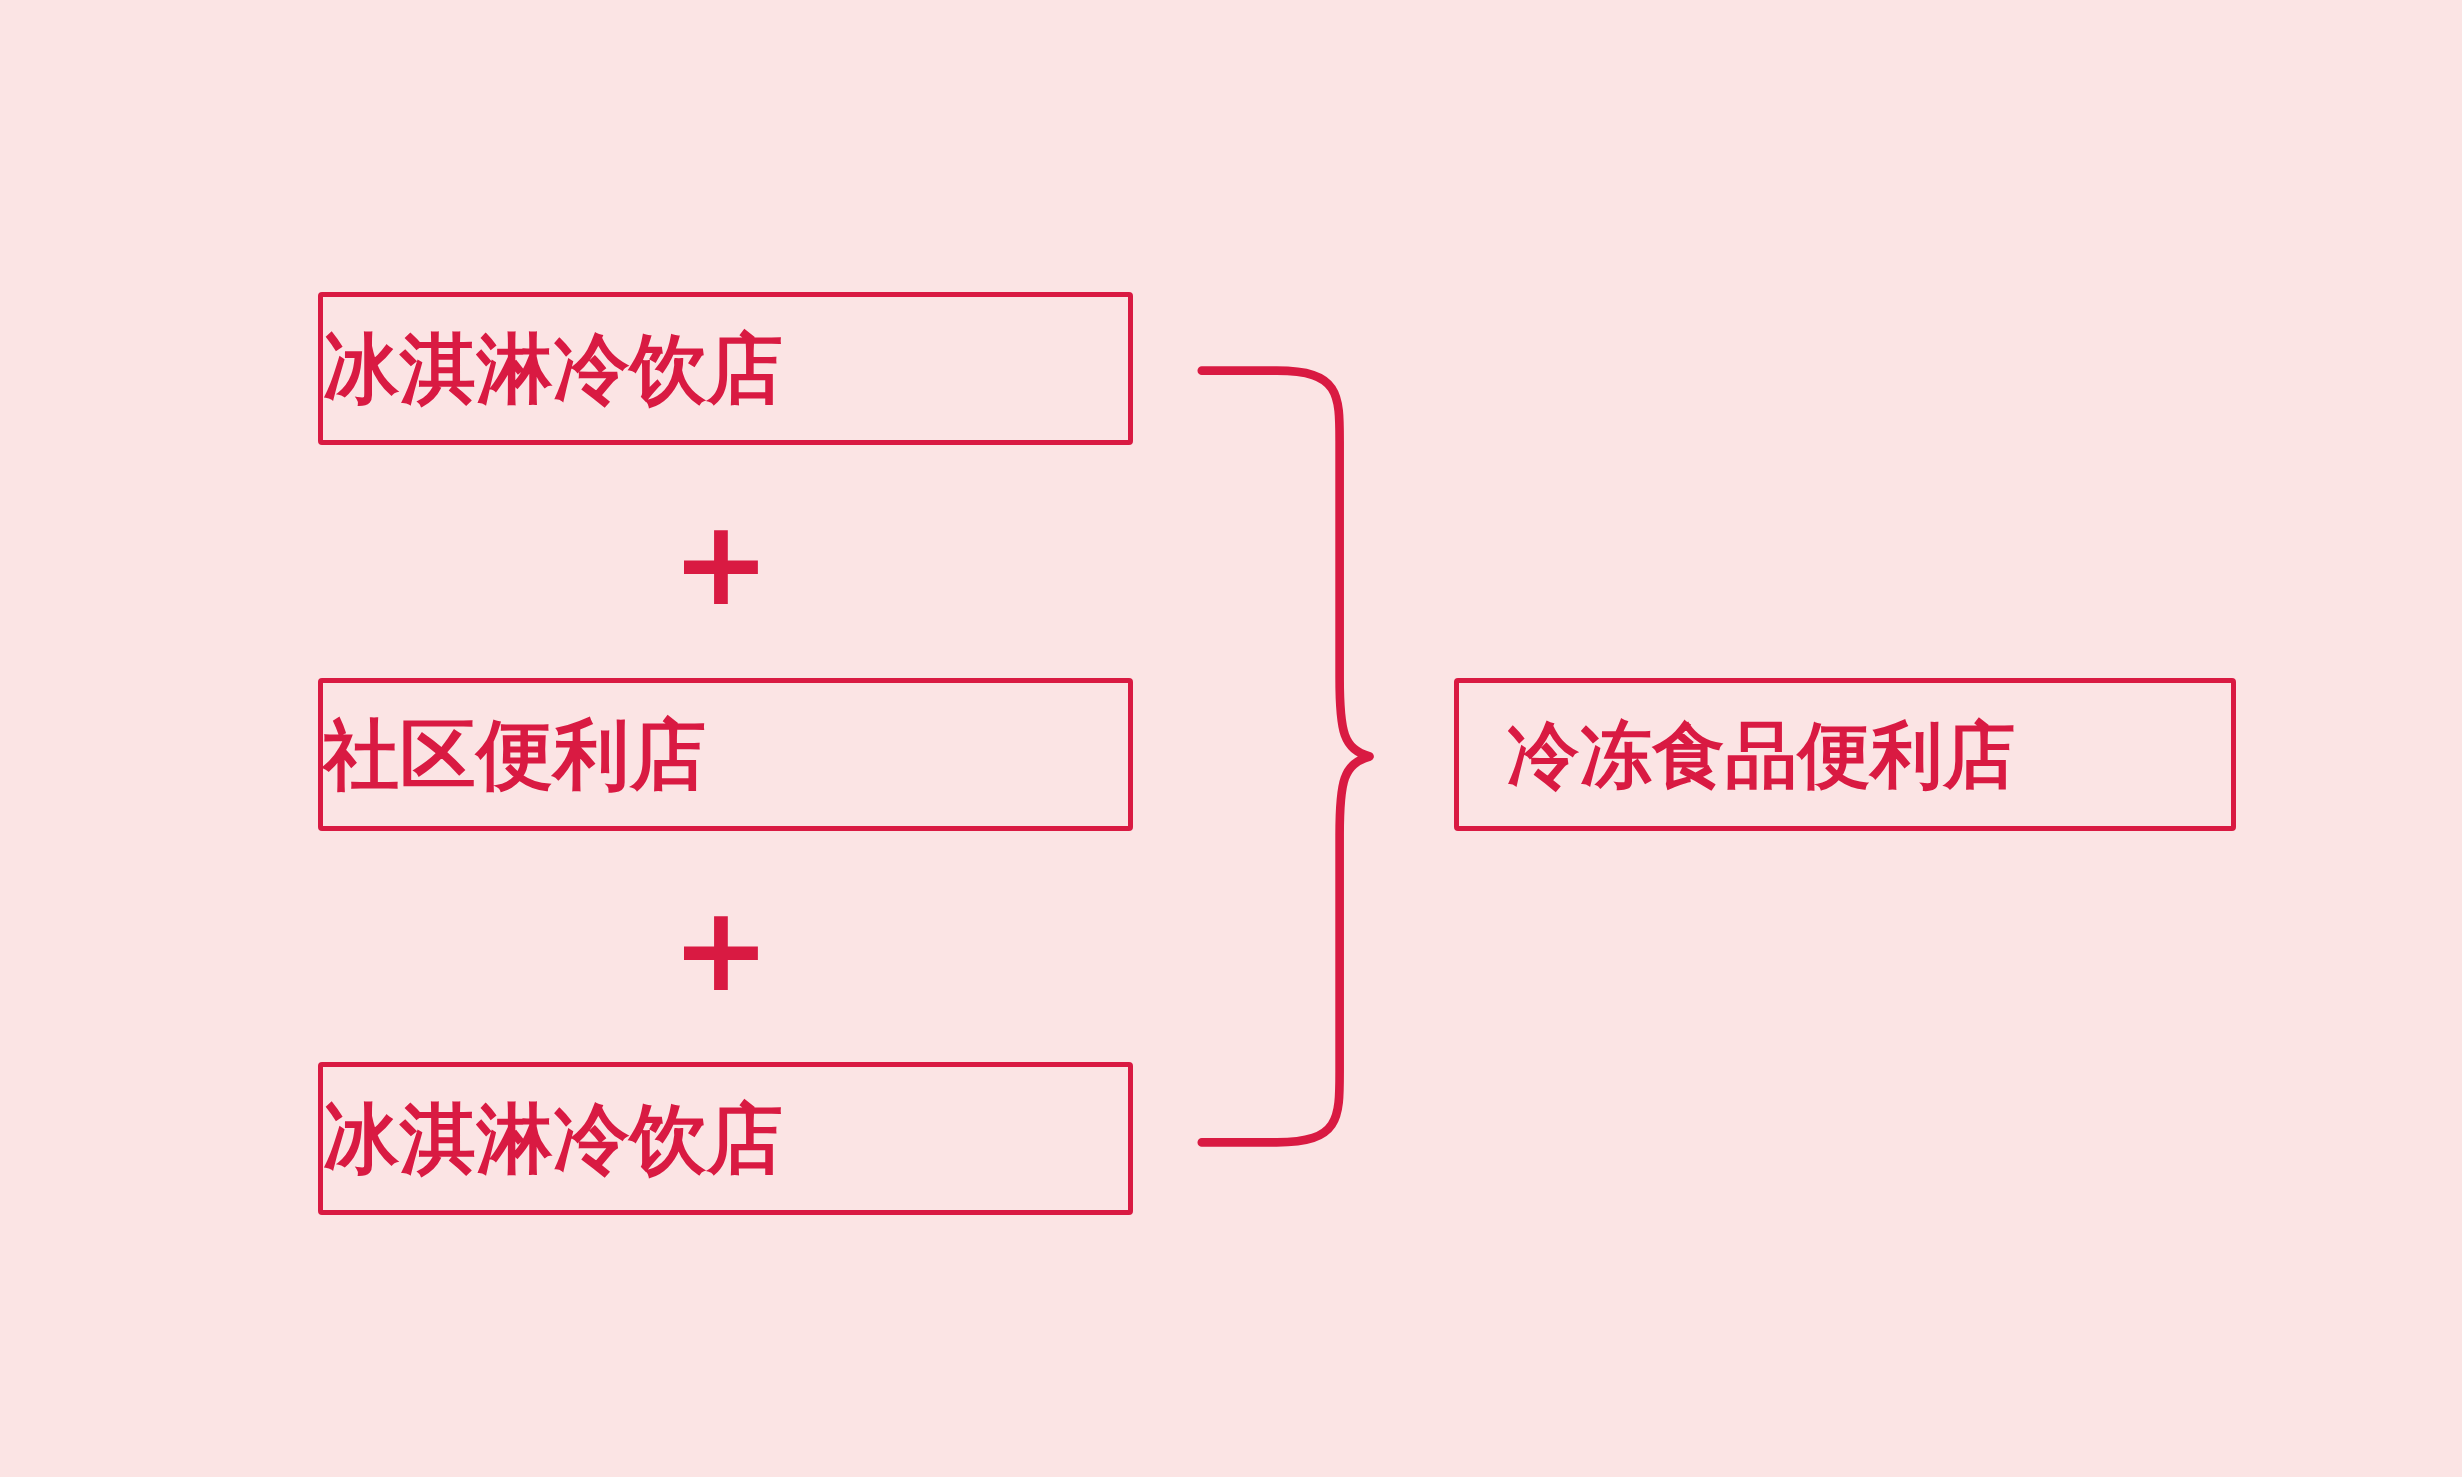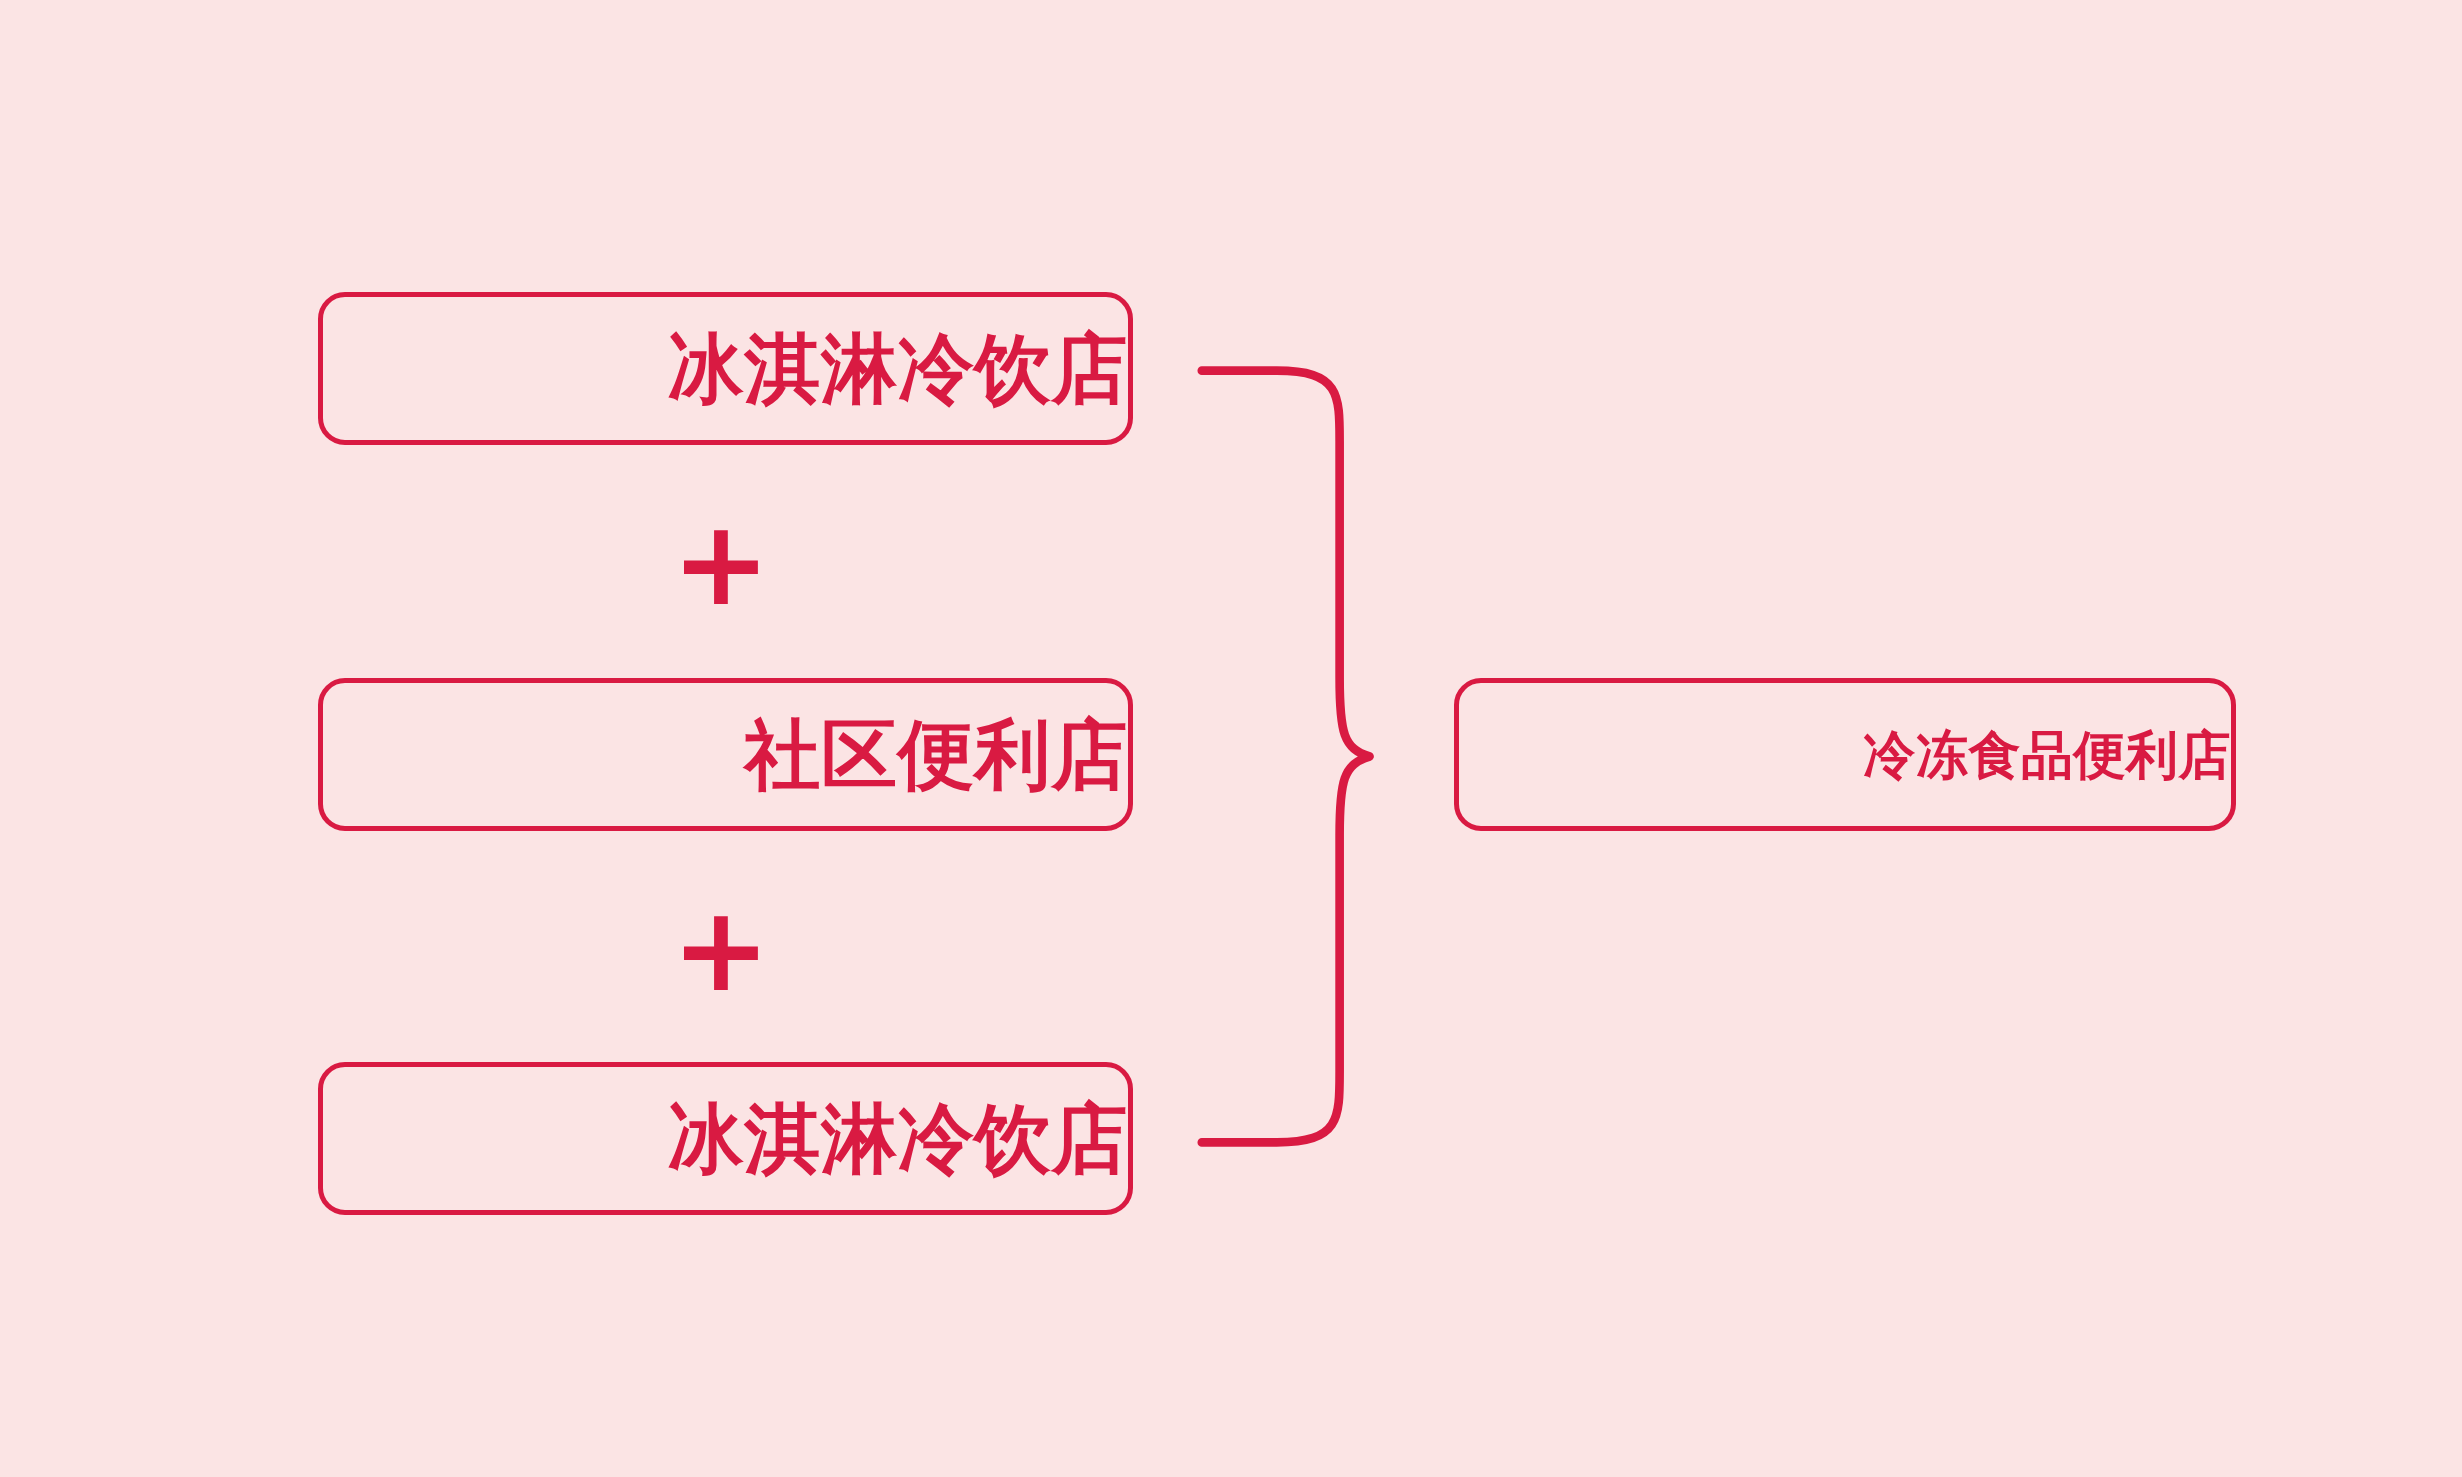--- a/index.html
+++ b/index.html
@@ -18,25 +18,25 @@
     position: relative;
     width: 2462px;
     height: 1477px;
     background: #fbe4e4;
   }
 
   .box {
     position: absolute;
     box-sizing: border-box;
     border: 5.5px solid #d91a42;
-    border-radius: 27px;
+    border-radius: 4px;
     background: transparent;
     display: flex;
     align-items: center;
-    justify-content: flex-end;
+    justify-content: flex-start;
   }
 
   .box-label {
     color: #d91a42;
     font-weight: bold;
     line-height: 1;
     letter-spacing: 0.01em;
     white-space: nowrap;
     font-family: "DejaVu Sans", "Liberation Sans", sans-serif;
   }
@@ -67,21 +67,22 @@
   }
 
   
   #box-result {
     left: 1454px;
     top: 678px;
     width: 782px;
     height: 153px;
   }
   #box-result .box-label {
-    font-size: 52px;
+    font-size: 72px;
+    margin-left: 48px;
   }
 
   
   .plus {
     position: absolute;
     width: 126px;
     text-align: center;
     color: #d91a42;
     font-size: 118px;
     font-weight: bold;

